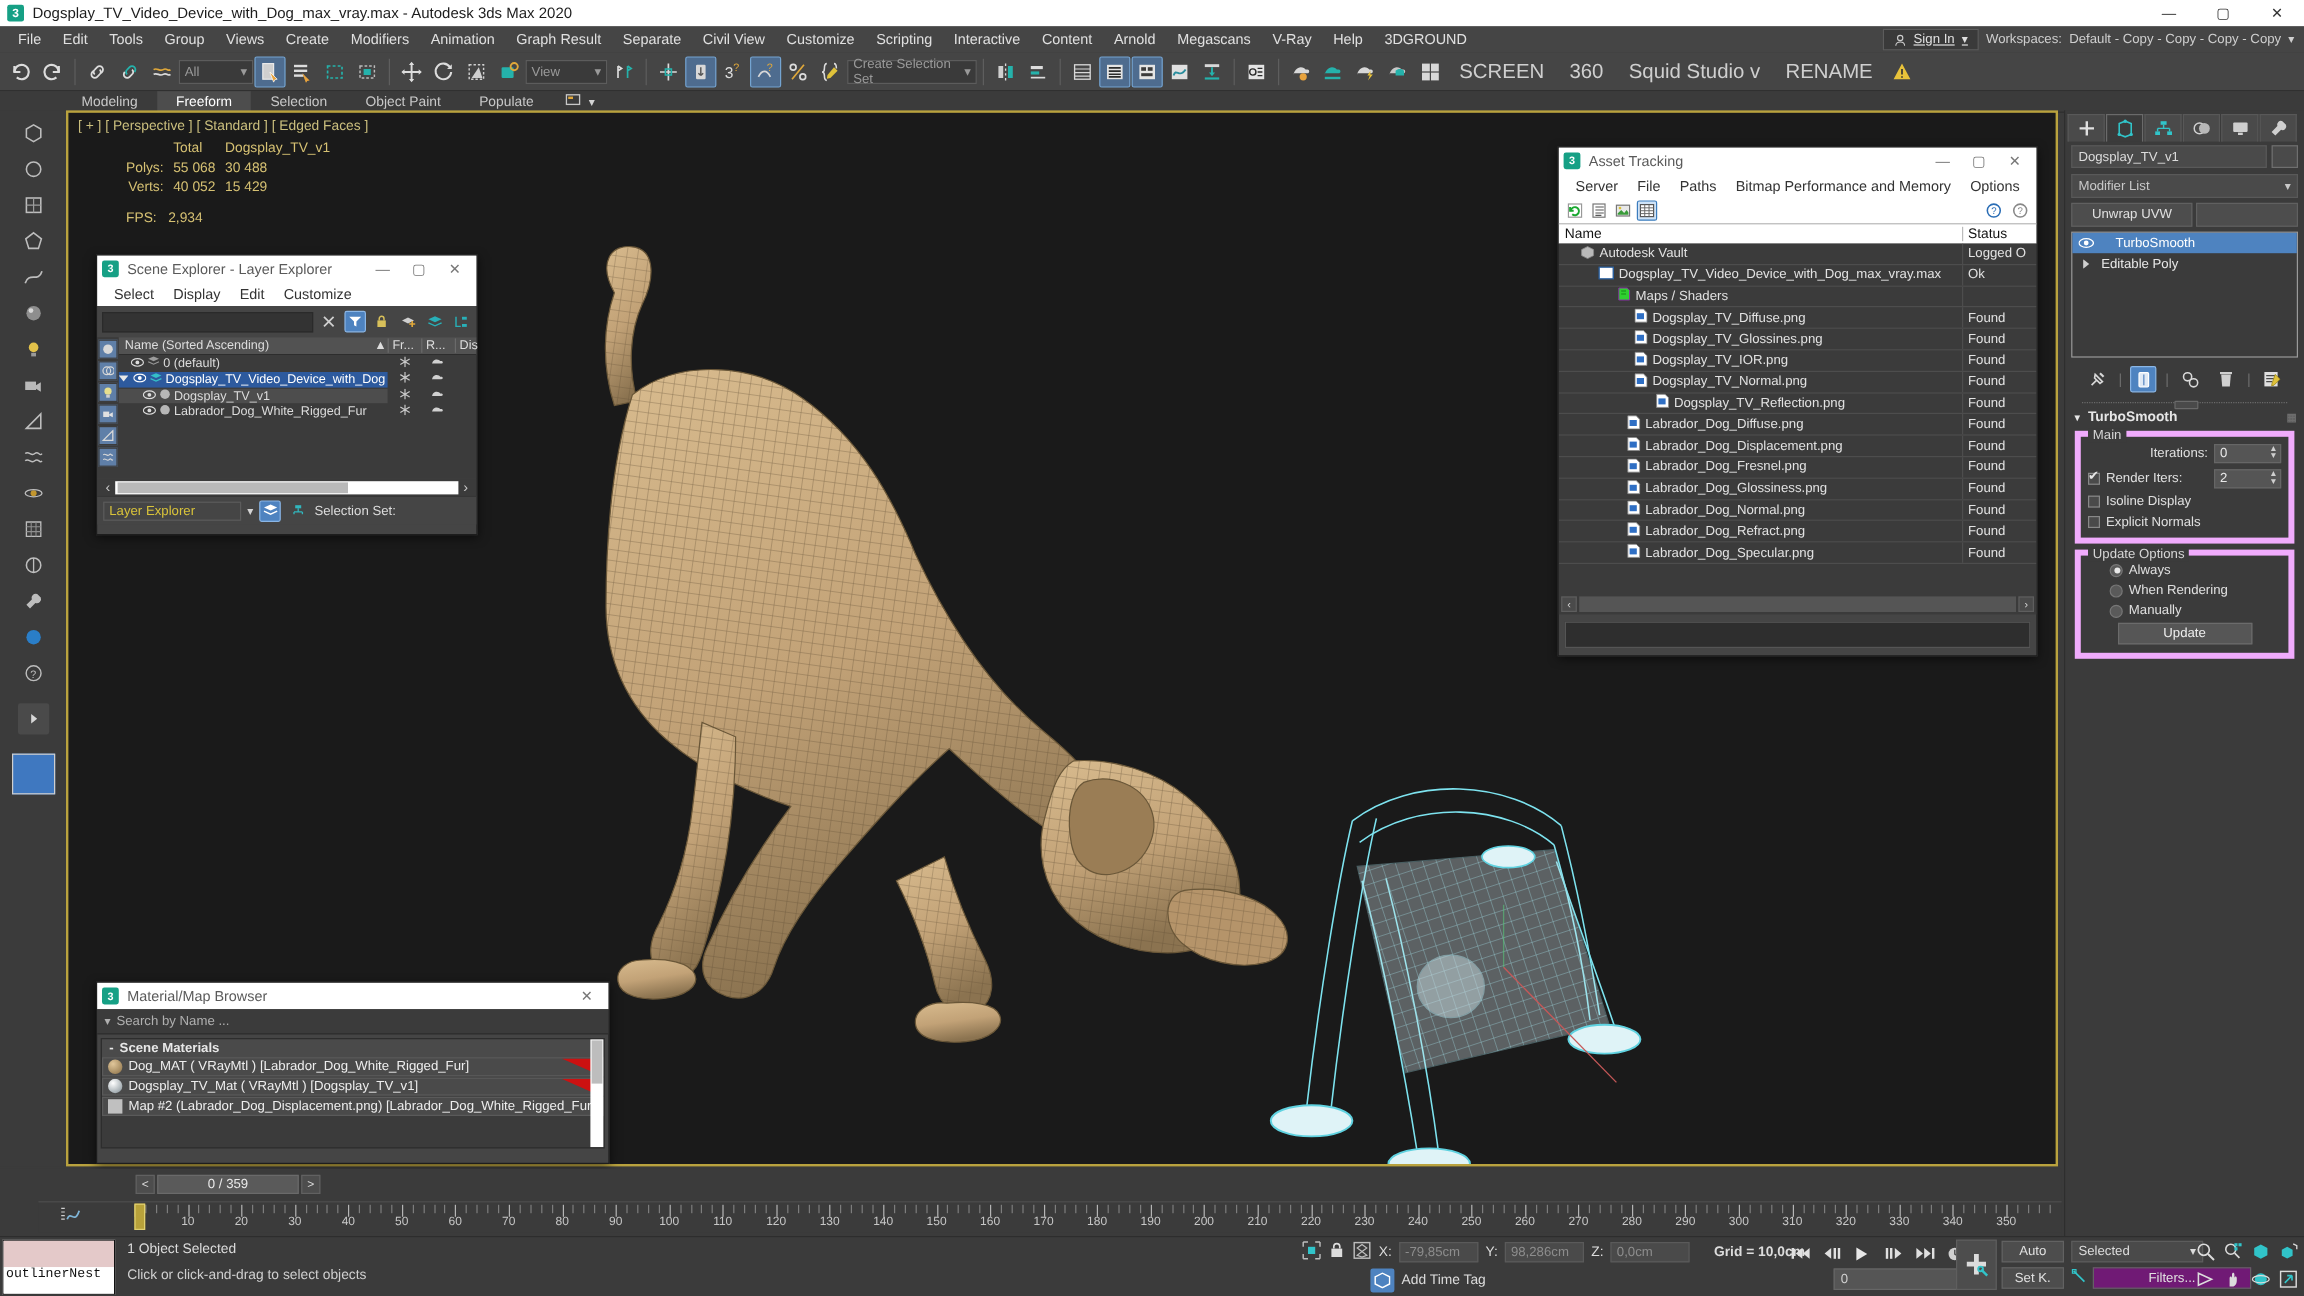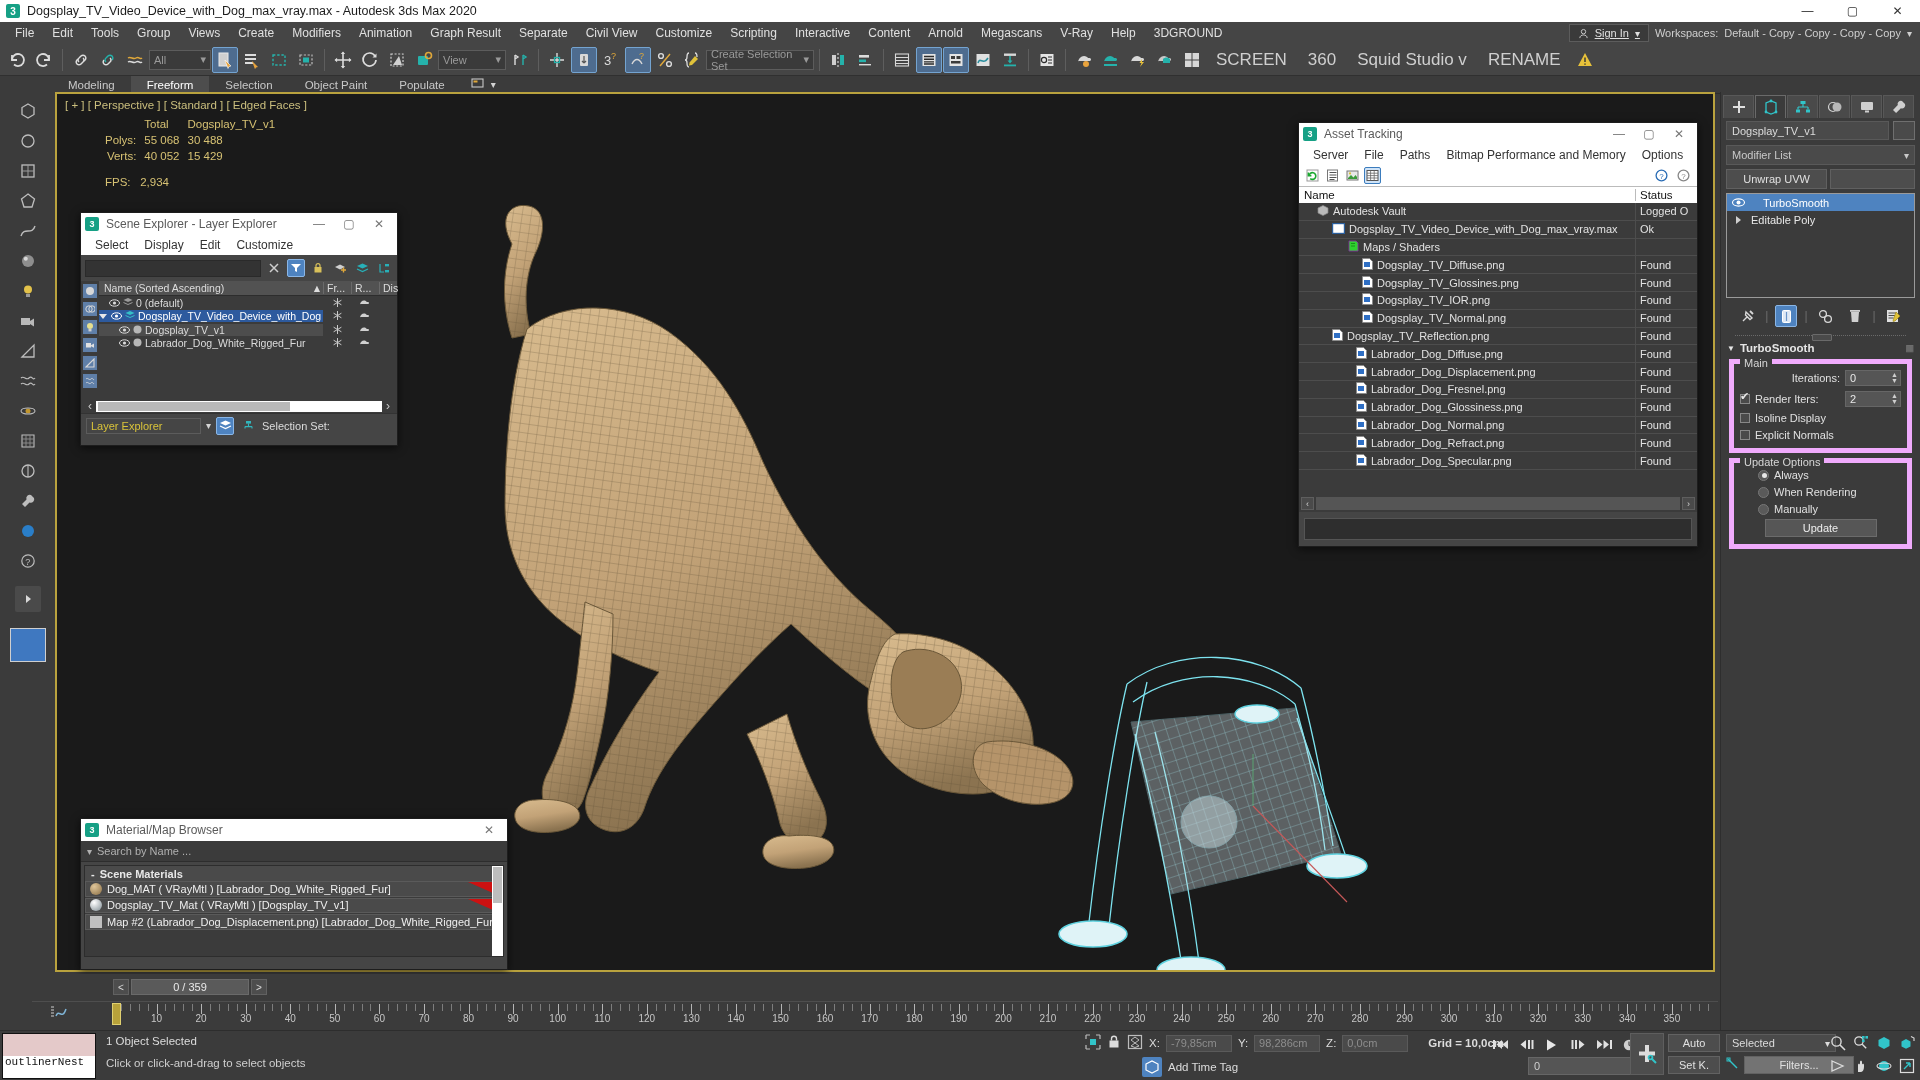--- a/index.html
+++ b/index.html
@@ -187,21 +187,21 @@
   .playcluster{ position:absolute; left:1490px; top:3px; display:flex; align-items:center; gap:5px;}
   .playcluster .pb{ width:21px;height:21px; display:flex;align-items:center;justify-content:center;}
   .framefld{ position:absolute; left:1528px; top:26px; width:110px; height:18px; background:#555; border:1px solid #666;
      color:#cfcfcf; font-size:11px; display:flex; align-items:center; padding-left:5px;}
   .keycluster{ position:absolute; left:1630px; top:2px; display:flex; align-items:center; gap:4px;}
   .bigplus{ width:34px;height:42px; background:#4d4d4d; border:1px solid #5e5e5e; display:flex; align-items:center; justify-content:center;}
   .autokey{ width:52px;height:18px; background:#4d4d4d; border:1px solid #626262; font-size:11px; color:#e0e0e0;
      display:flex;align-items:center;justify-content:center;}
   .selcombo{ width:110px;height:18px; background:#4a4a4a; border:1px solid #5c5c5c; font-size:11px; color:#dcdcdc;
      display:flex;align-items:center; justify-content:space-between; padding:0 5px;}
-  .filters{ width:110px;height:18px; background:#737373; border:1px solid #626262; font-size:11px; color:#e0e0e0;
+  .filters{ width:132px;height:18px; background:#701a75; border:1px solid #626262; font-size:11px; color:#e0e0e0;
      display:flex;align-items:center;justify-content:center;}
   .navicons{ position:absolute; left:1828px; top:2px; width:92px; display:flex; flex-wrap:wrap; gap:3px;}
   .navicons .ni{ width:20px;height:20px; display:flex; align-items:center; justify-content:center;}
 
   .tiny{ font-size:10px; }
 </style>
 </head>
 <body>
 
 <div id="app">
@@ -1072,21 +1072,21 @@
             <span><svg width="11" height="12" viewBox="0 0 11 12">
                 <path d="M.5.5h7l3 3v8h-10z" fill="#fff" stroke="#888" stroke-width=".8"></path>
                 <rect x="2" y="4" width="6" height="5" fill="#2f6fc4"></rect>
               </svg></span>
             <span>Dogsplay_TV_Normal.png</span>
           </div>
           <div class="s">Found</div>
         </div>
 
       <div class="at-row">
-          <div class="n" style="padding-left:33px">
+          <div class="n" style="padding-left:81px">
             <span><svg width="11" height="12" viewBox="0 0 11 12">
                 <path d="M.5.5h7l3 3v8h-10z" fill="#fff" stroke="#888" stroke-width=".8"></path>
                 <rect x="2" y="4" width="6" height="5" fill="#2f6fc4"></rect>
               </svg></span>
             <span>Dogsplay_TV_Reflection.png</span>
           </div>
           <div class="s">Found</div>
         </div>
 
       <div class="at-row">

